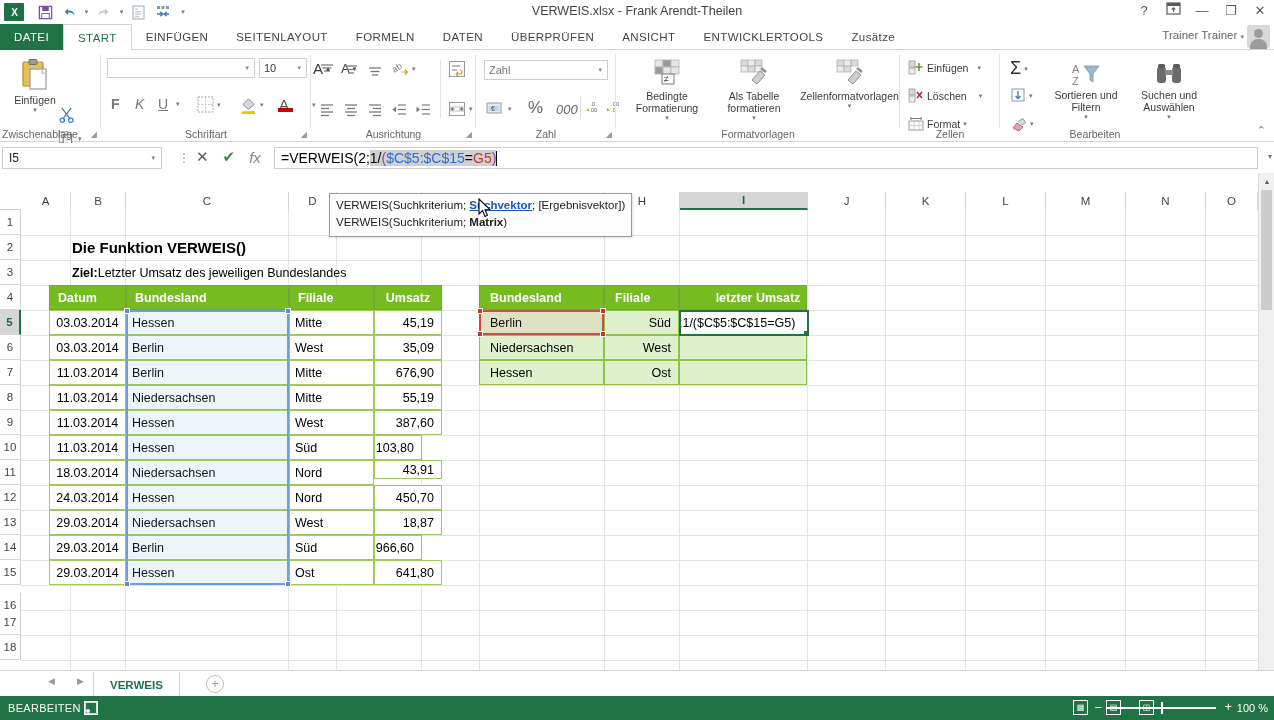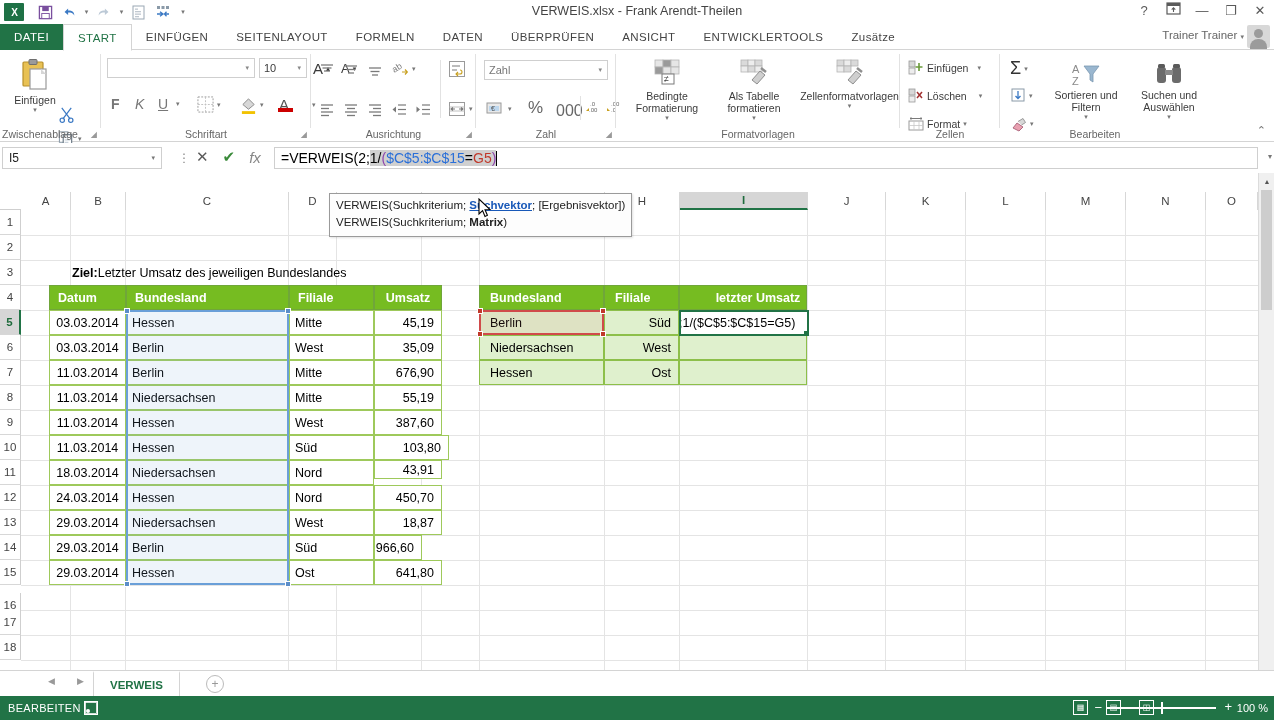--- a/index.html
+++ b/index.html
@@ -537,21 +537,21 @@
       </div>
       <div class="smallbtn" style="left:10px; top:50px;">
         <svg width="19" height="17" viewBox="0 0 19 17">
             <rect x="1" y="3" width="14" height="10" fill="#e9e9e9" stroke="#9a9a9a" stroke-width="1"></rect>
             <rect x="3" y="6" width="10" height="5" fill="#bdd7ee"></rect>
             <text x="5" y="11" font-size="7" fill="#555">€</text>
           </svg>
         <span class="caret">▾</span>
       </div>
       <div class="smallbtn" style="left:52px; top:48px; font-size:17px; color:#666;">%</div>
-      <div class="smallbtn" style="left:80px; top:52px; font-size:16px; color:#666;">000</div>
+      <div class="smallbtn" style="left:80px; top:52px; font-size:13px; color:#666;font-style:italic;">000</div>
       <div style="position:absolute; left:104px; top:46px; bottom:22px; width:1px; background:#e2e2e2;"></div>
       <div class="smallbtn" style="left:109px; top:49px;">
         <svg width="16" height="16" viewBox="0 0 16 16">
             <text x="5" y="7" font-size="6" fill="#666">.0</text>
             <text x="4" y="13" font-size="6" fill="#666">.00</text>
             <path d="M4 9 L1 12 L4 12" fill="#c8a020"></path>
           </svg>
       </div>
       <div class="smallbtn" style="left:130px; top:49px;">
         <svg width="16" height="16" viewBox="0 0 16 16">
@@ -784,20 +784,21 @@
             <line x1="658.5" y1="0" x2="658.5" y2="460"></line>
           <line x1="786.5" y1="0" x2="786.5" y2="460"></line>
             <line x1="864.5" y1="0" x2="864.5" y2="460"></line>
           <line x1="944.5" y1="0" x2="944.5" y2="460"></line>
             <line x1="1024.5" y1="0" x2="1024.5" y2="460"></line>
           <line x1="1104.5" y1="0" x2="1104.5" y2="460"></line>
             <line x1="1184.5" y1="0" x2="1184.5" y2="460"></line>
         </g>
       </svg>
 
+      <div class="cell l title-main" style="left:46px; top:25px; width:340px; height:25px;">Die Funktion VERWEIS()</div>
 
       <div class="cell l" style="left:46px; top:50px; width:420px; height:25px;">
         <b>Ziel:</b>
           <span> Letzter Umsatz des jeweiligen Bundeslandes</span>
       </div>
 
       <div class="cell c thead" style="left:28px;  top:75px; width:77px; height:25px; justify-content:flex-start; padding-left:8px;">Datum</div>
       <div class="cell l thead" style="left:105px; top:75px; width:163px; height:25px; padding-left:8px;">Bundesland</div>
       <div class="cell l thead" style="left:268px; top:75px; width:85px; height:25px; padding-left:8px;">Filiale</div>
       <div class="cell c thead" style="left:353px; top:75px; width:68px; height:25px;">Umsatz</div>
@@ -823,21 +824,21 @@
       <div class="cell r tcell" style="left:353px; top:175px; width:68px;  height:25px;">55,19</div>
 
       <div class="cell c tcell" style="left:28px;  top:200px; width:77px;  height:25px;">11.03.2014</div>
       <div class="cell l tcell" style="left:105px; top:200px; width:163px; height:25px;">Hessen</div>
       <div class="cell l tcell" style="left:268px; top:200px; width:85px;  height:25px;">West</div>
       <div class="cell r tcell" style="left:353px; top:200px; width:68px;  height:25px;">387,60</div>
 
       <div class="cell c tcell" style="left:28px;  top:225px; width:77px;  height:25px;">11.03.2014</div>
       <div class="cell l tcell" style="left:105px; top:225px; width:163px; height:25px;">Hessen</div>
       <div class="cell l tcell" style="left:268px; top:225px; width:85px;  height:25px;">Süd</div>
-      <div class="cell r tcell" style="left:353px; top:225px; width:75px;  height:25px;">103,80</div>
+      <div class="cell r tcell" style="left:353px; top:225px; width:48px;  height:25px;">103,80</div>
 
       <div class="cell c tcell" style="left:28px;  top:250px; width:77px;  height:25px;">18.03.2014</div>
       <div class="cell l tcell" style="left:105px; top:250px; width:163px; height:25px;">Niedersachsen</div>
       <div class="cell l tcell" style="left:268px; top:250px; width:85px;  height:25px;">Nord</div>
       <div class="cell r tcell" style="left:353px; top:250px; width:68px;  height:19px;">43,91</div>
 
       <div class="cell c tcell" style="left:28px;  top:275px; width:77px;  height:25px;">24.03.2014</div>
       <div class="cell l tcell" style="left:105px; top:275px; width:163px; height:25px;">Hessen</div>
       <div class="cell l tcell" style="left:268px; top:275px; width:85px;  height:25px;">Nord</div>
       <div class="cell r tcell" style="left:353px; top:275px; width:68px;  height:25px;">450,70</div>

